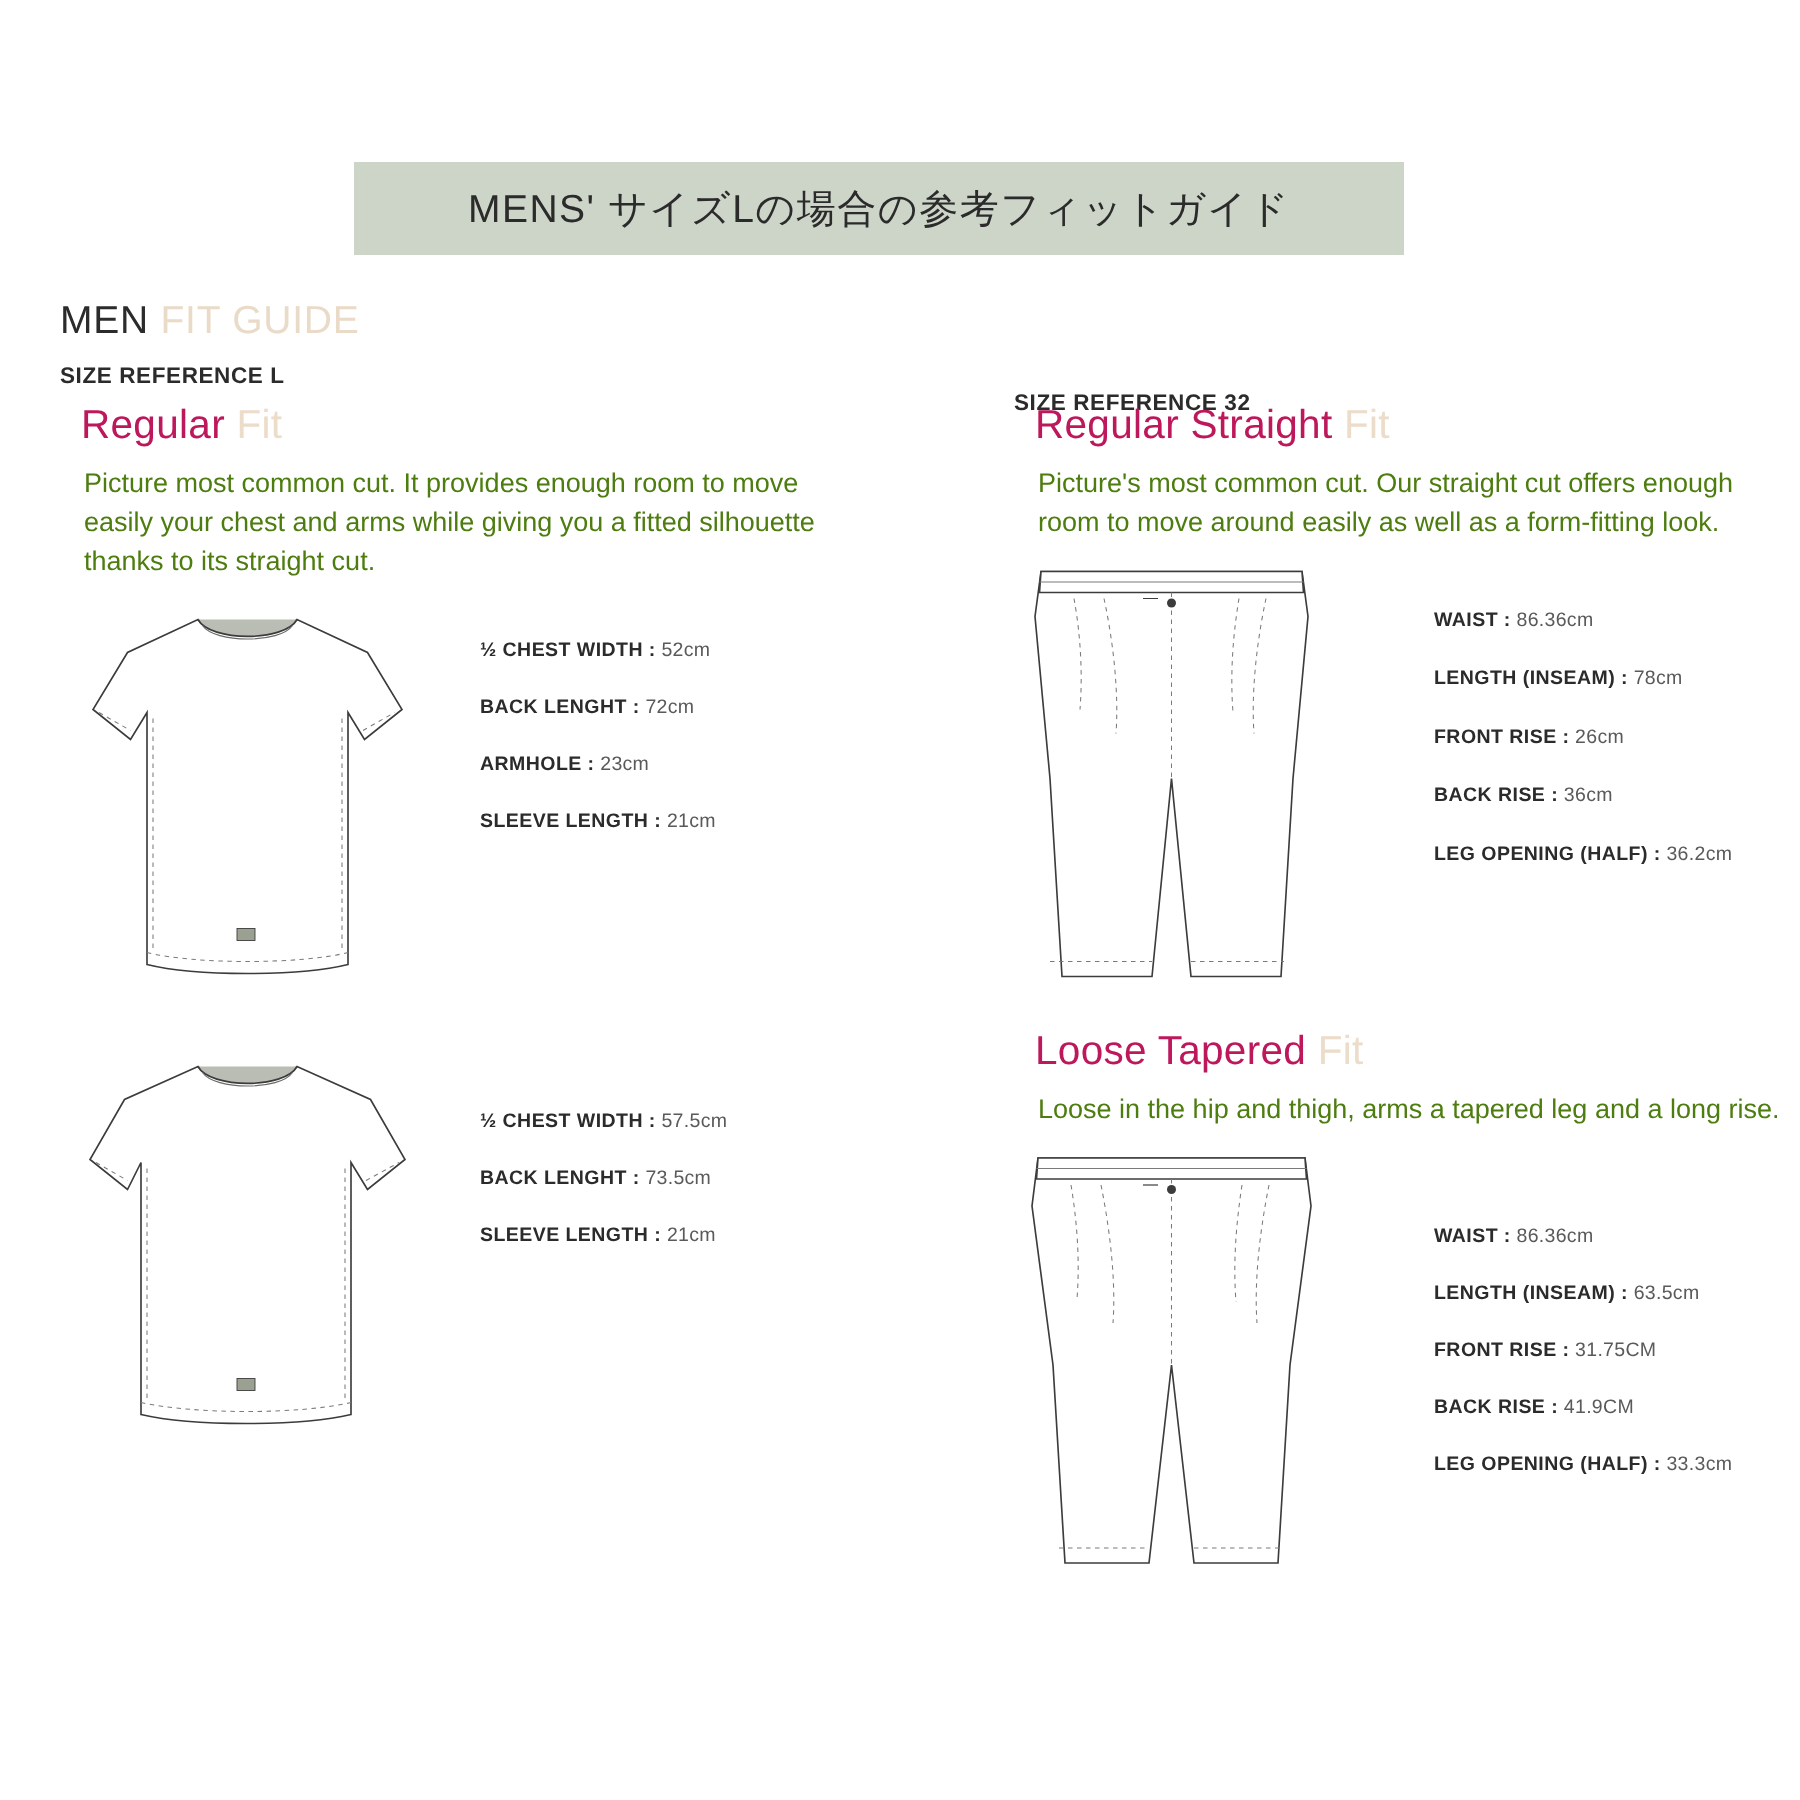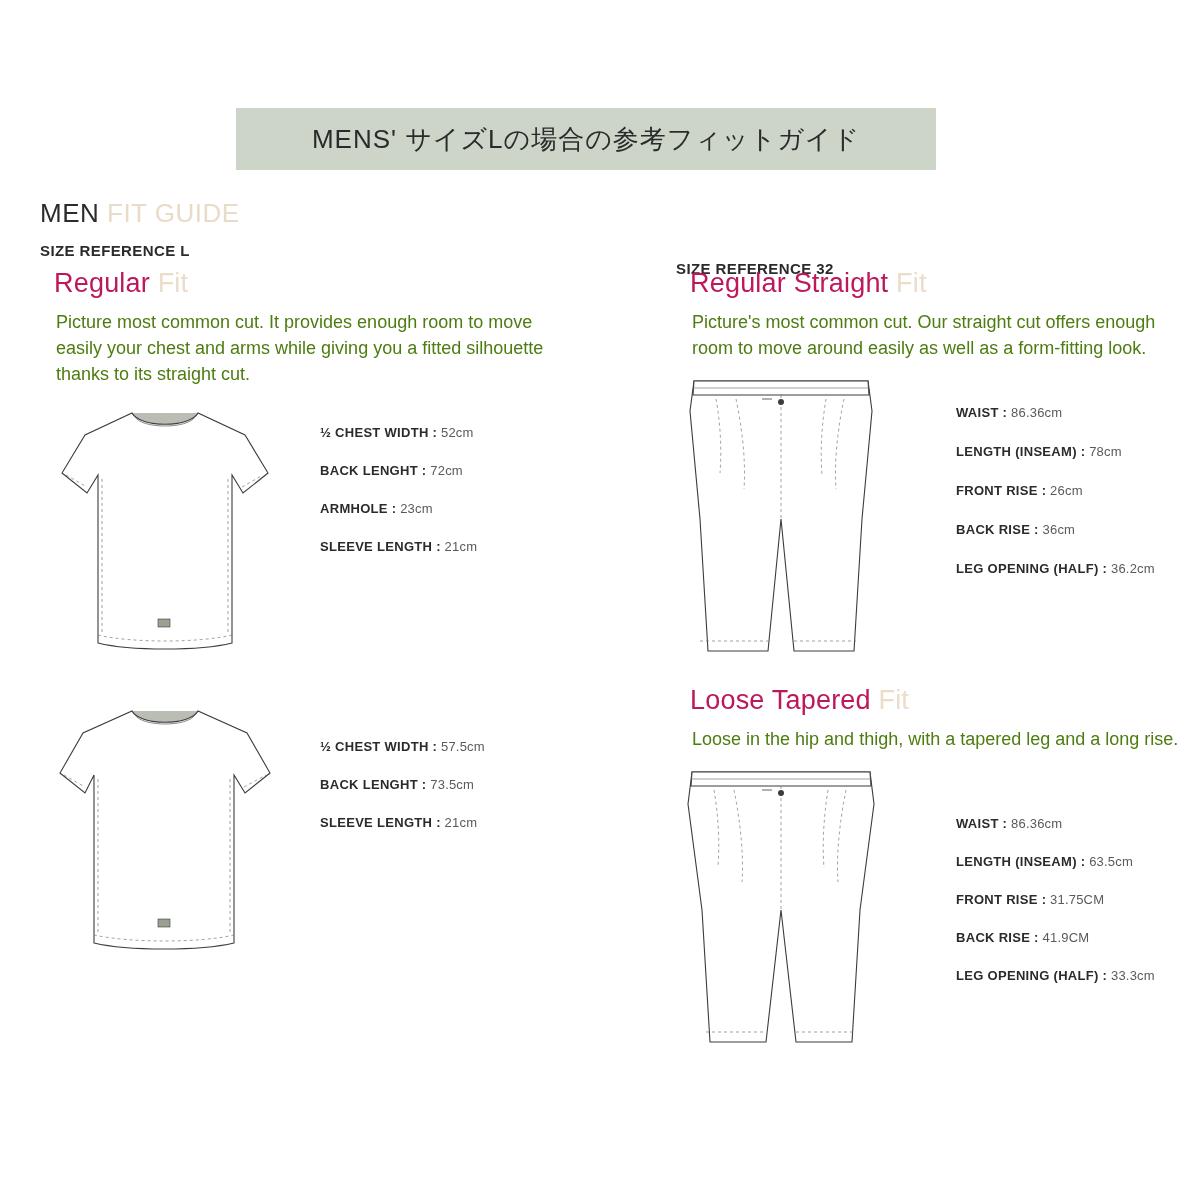--- a/index.html
+++ b/index.html
@@ -199,21 +199,21 @@
         <div class="spec"><span class="lbl">SLEEVE LENGTH :</span> <span>21cm</span></div>
       </div>
     </div>
   </div>
 
   <div class="col col-right row-bottom">
     <div class="fit-title">
       <span class="name">Loose Tapered</span>
       <span class="fit">Fit</span>
     </div>
-    <p class="fit-desc">Loose in the hip and thigh, with a tapered leg and a long rise.</p>
+    <p class="fit-desc">Loose in the hip and thigh, arms a tapered leg and a long rise.</p>
     <div class="fit-body">
       <div class="art">
         <svg width="210" height="290" viewBox="0 0 210 290">
           <g fill="#ffffff" stroke="#3c3c3c" stroke-width="1.1">
             <path d="M16 12 L194 12 L198 44 L184 150 L176 282 L120 282 L105 150 L90 282 L34 282 L26 150 L12 44 Z"></path>
             <path d="M16 12 L194 12 L195 26 L15 26 Z" fill="#ffffff"></path>
           </g>
           <g fill="none" stroke="#7a7a7a" stroke-width="0.7">
             <path d="M105 26 L105 150" stroke-dasharray="3 3"></path>
             <path d="M38 30 C42 54 44 80 42 106" stroke-dasharray="3 3"></path>

